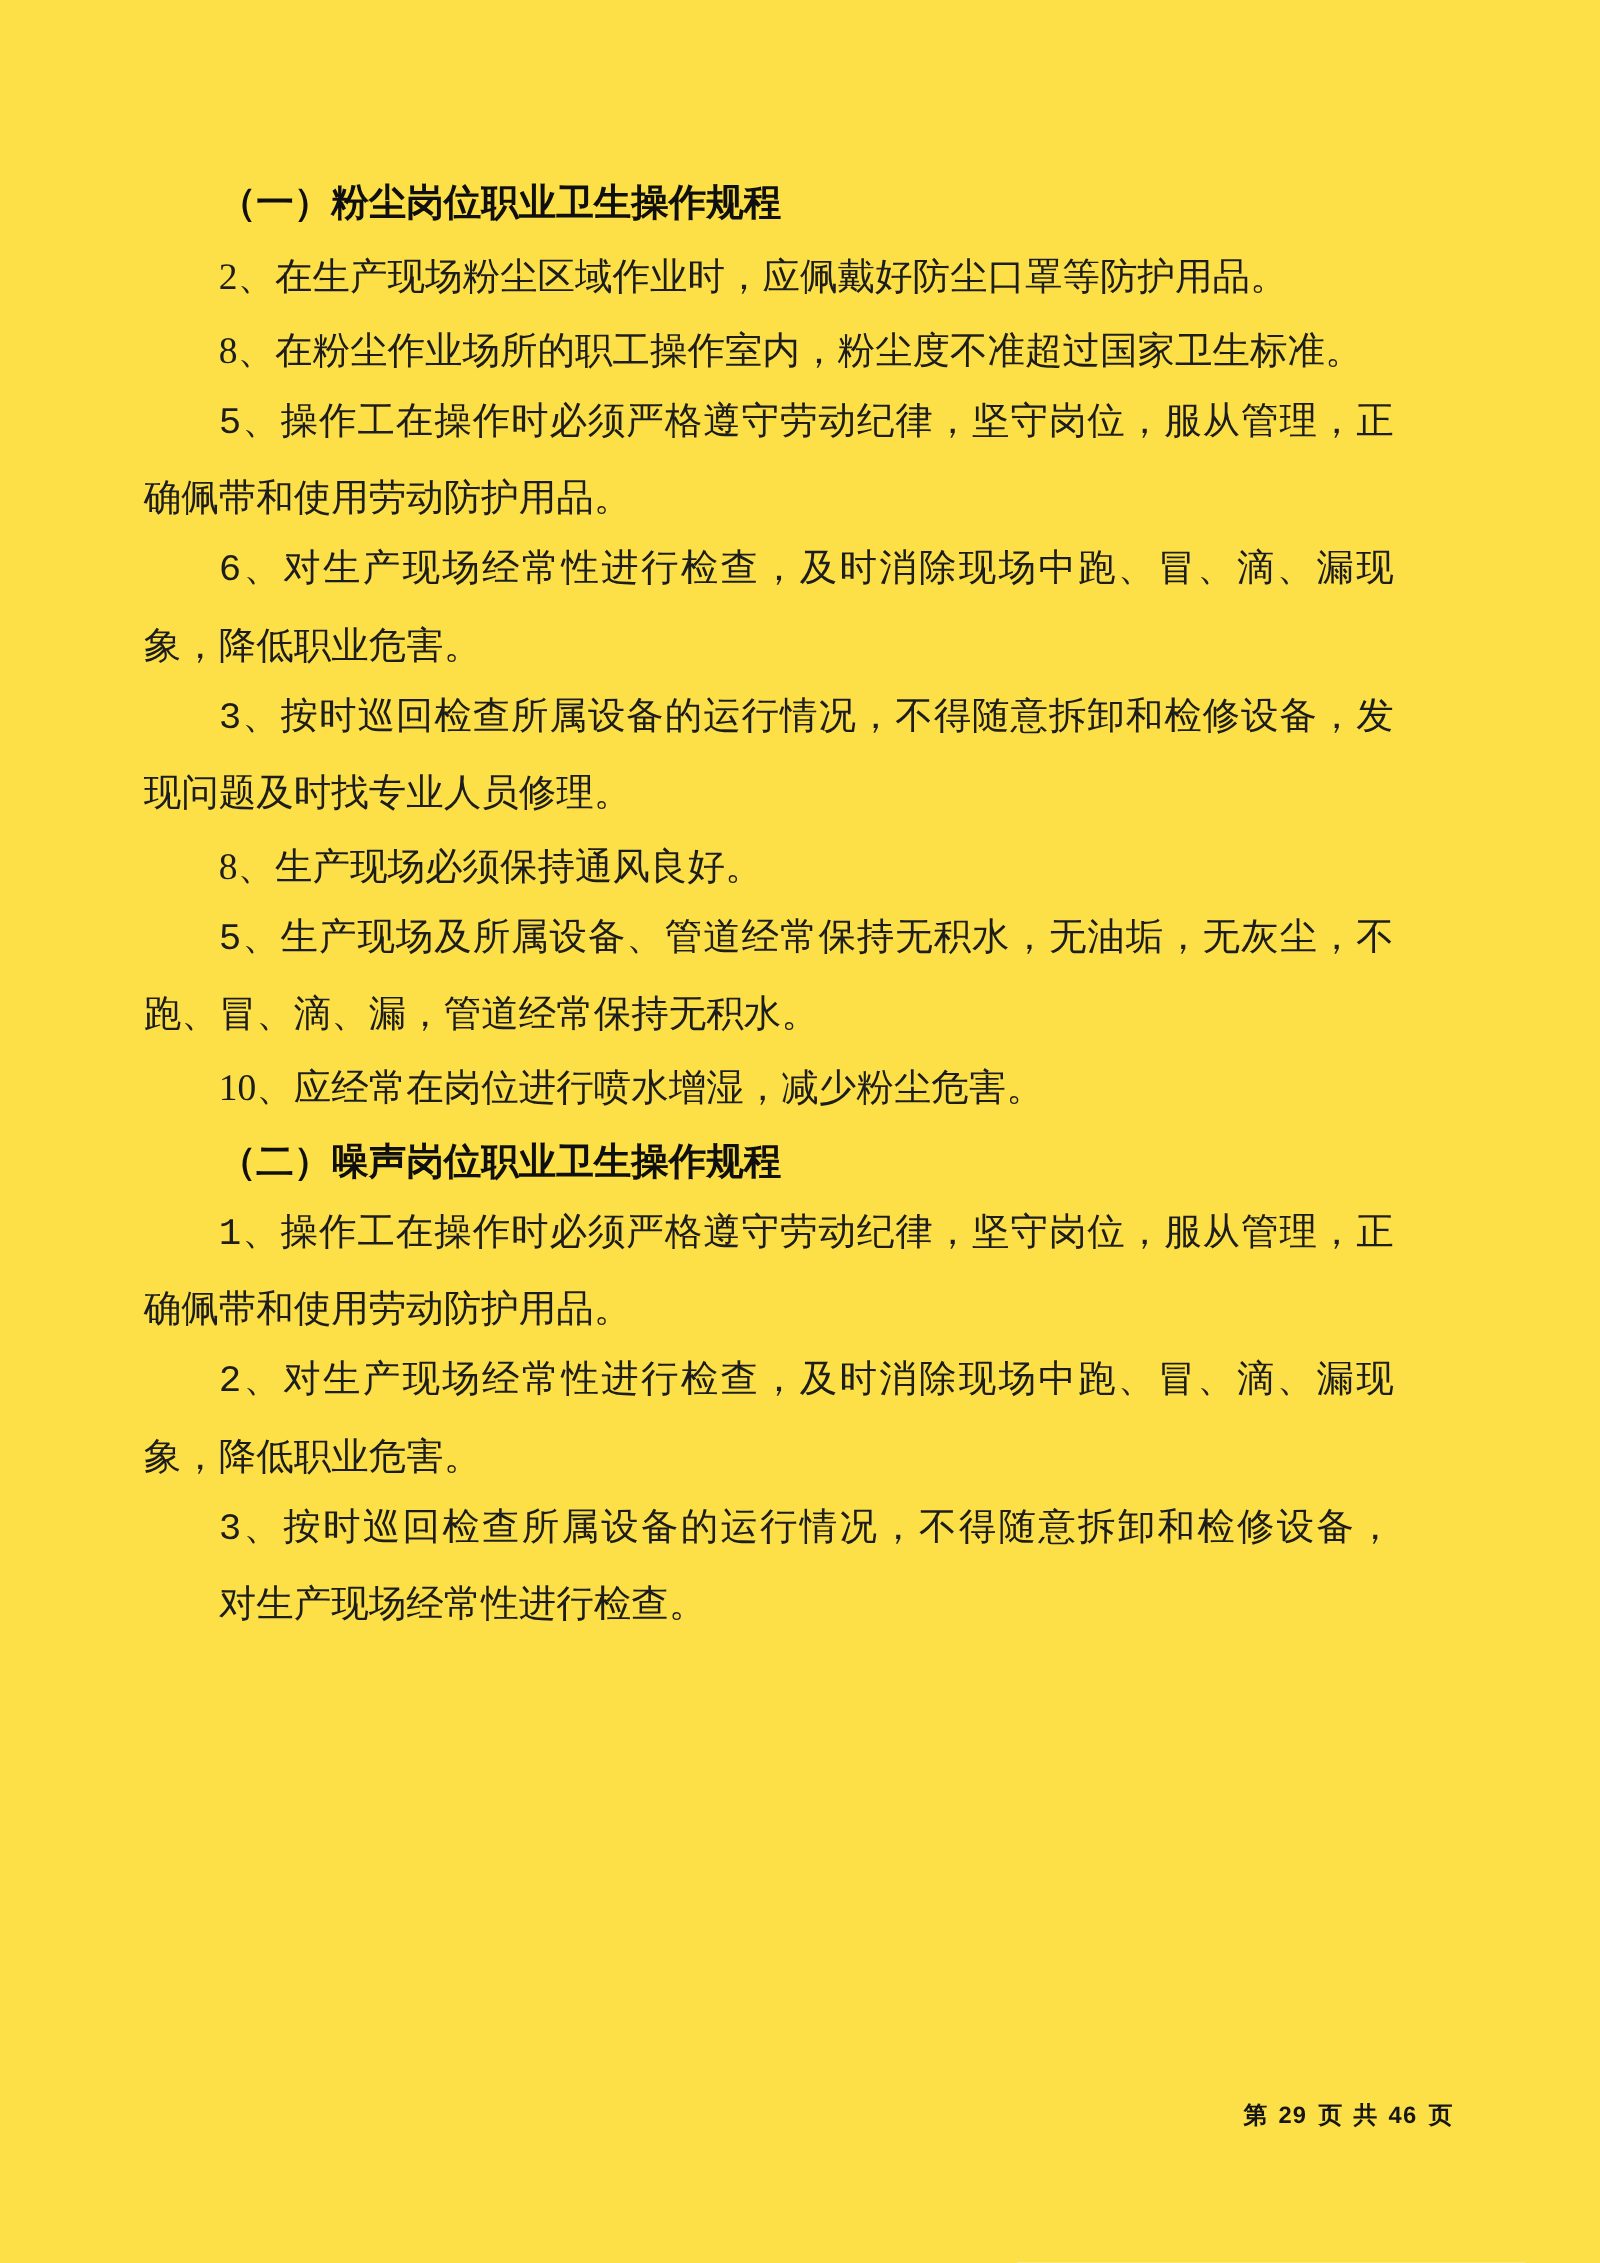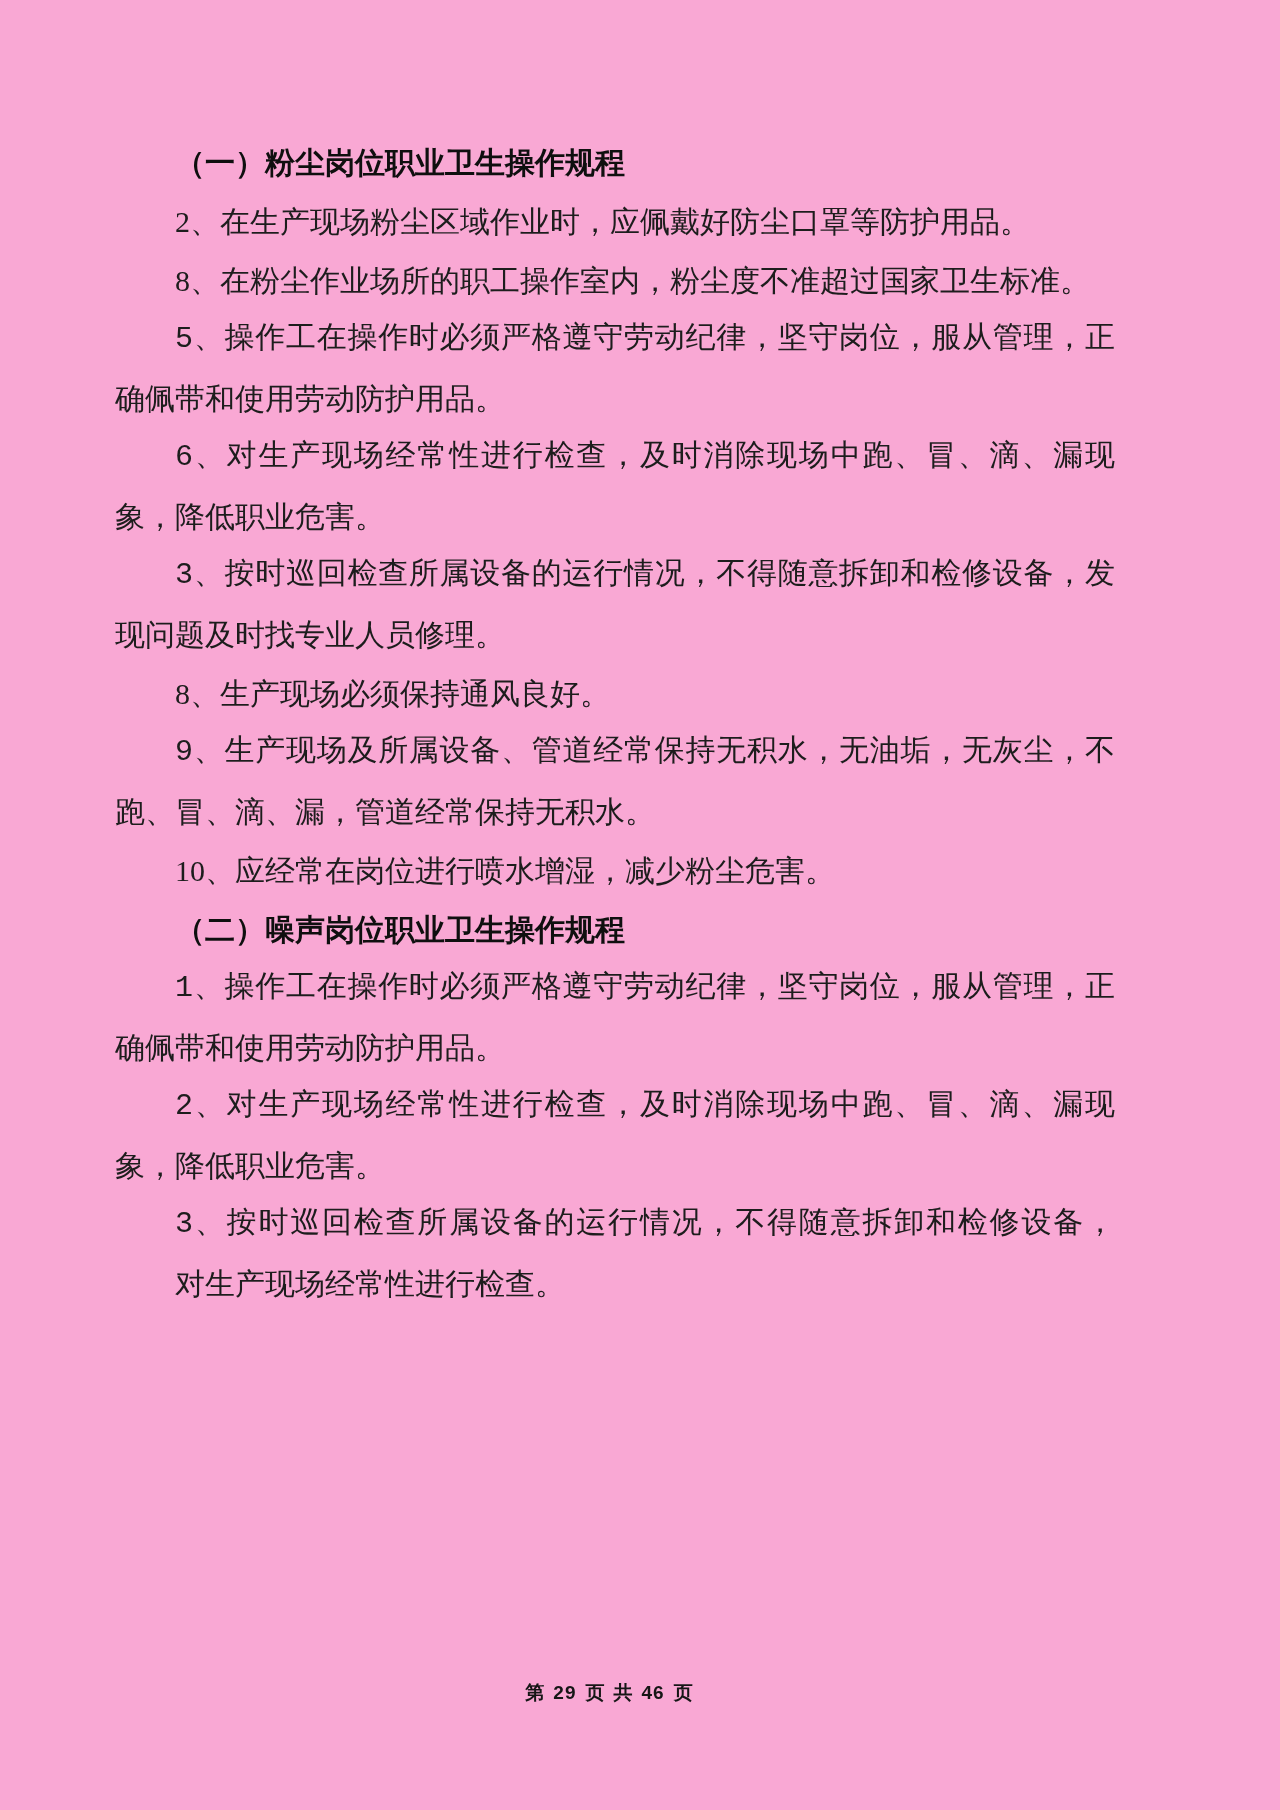--- a/index.html
+++ b/index.html
@@ -2,21 +2,21 @@
 <html><head>
 <meta charset="utf-8">
 <style>
   html, body { margin: 0; padding: 0; }
   body { background: #ffffff; }
 
   .page {
     position: relative;
     width: 1280px;
     height: 1810px;
-    background: #f9a8d4;
+    background: #fde047;
     overflow: hidden;
     font-family: "Liberation Serif", serif;
   }
 
   .content {
     position: absolute;
     left: 115px;
     top: 133px;
     width: 1000px;
   }
@@ -42,27 +42,26 @@
     font-family: "Liberation Sans", sans-serif;
     font-weight: 700;
     color: #0f0f0f;
   }
 
   .footer {
     position: absolute;
     top: 1680px;
     left: 0;
     width: 1162px;
-    text-align: center;
+    text-align: right;
     font-size: 19px;
     line-height: 26px;
     font-weight: 700;
     color: #161616;
     font-family: "Liberation Serif", serif;
-    margin-left: 28px;
   }
   .footer span { display: inline-block; }
   .footer span + span { margin-left: 9px; }
   .footer .num {
     font-family: "Liberation Sans", sans-serif;
     font-weight: 700;
     letter-spacing: 1px;
   }
 </style>
 </head>
@@ -74,21 +73,21 @@
     <div class="line heading indent">（一）粉尘岗位职业卫生操作规程</div>
     <div class="line indent">2、在生产现场粉尘区域作业时，应佩戴好防尘口罩等防护用品。</div>
     <div class="line indent">8、在粉尘作业场所的职工操作室内，粉尘度不准超过国家卫生标准。</div>
     <div class="line indent justify">5、操作工在操作时必须严格遵守劳动纪律，坚守岗位，服从管理，正</div>
     <div class="line">确佩带和使用劳动防护用品。</div>
     <div class="line indent justify">6、对生产现场经常性进行检查，及时消除现场中跑、冒、滴、漏现</div>
     <div class="line">象，降低职业危害。</div>
     <div class="line indent justify">3、按时巡回检查所属设备的运行情况，不得随意拆卸和检修设备，发</div>
     <div class="line">现问题及时找专业人员修理。</div>
     <div class="line indent">8、生产现场必须保持通风良好。</div>
-    <div class="line indent justify">9、生产现场及所属设备、管道经常保持无积水，无油垢，无灰尘，不</div>
+    <div class="line indent justify">5、生产现场及所属设备、管道经常保持无积水，无油垢，无灰尘，不</div>
     <div class="line">跑、冒、滴、漏，管道经常保持无积水。</div>
     <div class="line indent">10、应经常在岗位进行喷水增湿，减少粉尘危害。</div>
     <div class="line heading indent">（二）噪声岗位职业卫生操作规程</div>
     <div class="line indent justify">1、操作工在操作时必须严格遵守劳动纪律，坚守岗位，服从管理，正</div>
     <div class="line">确佩带和使用劳动防护用品。</div>
     <div class="line indent justify">2、对生产现场经常性进行检查，及时消除现场中跑、冒、滴、漏现</div>
     <div class="line">象，降低职业危害。</div>
     <div class="line indent justify">3、按时巡回检查所属设备的运行情况，不得随意拆卸和检修设备，</div>
     <div class="line indent">对生产现场经常性进行检查。</div>
   </div>

